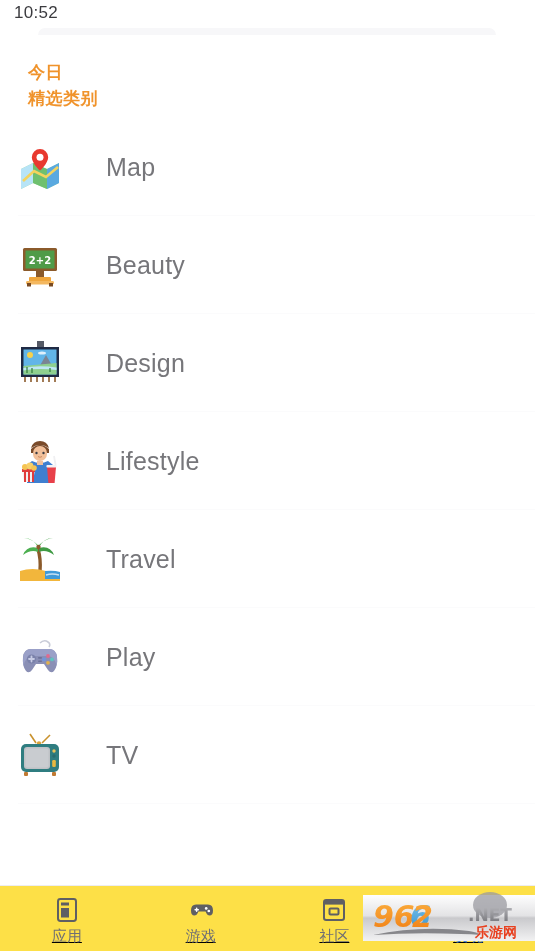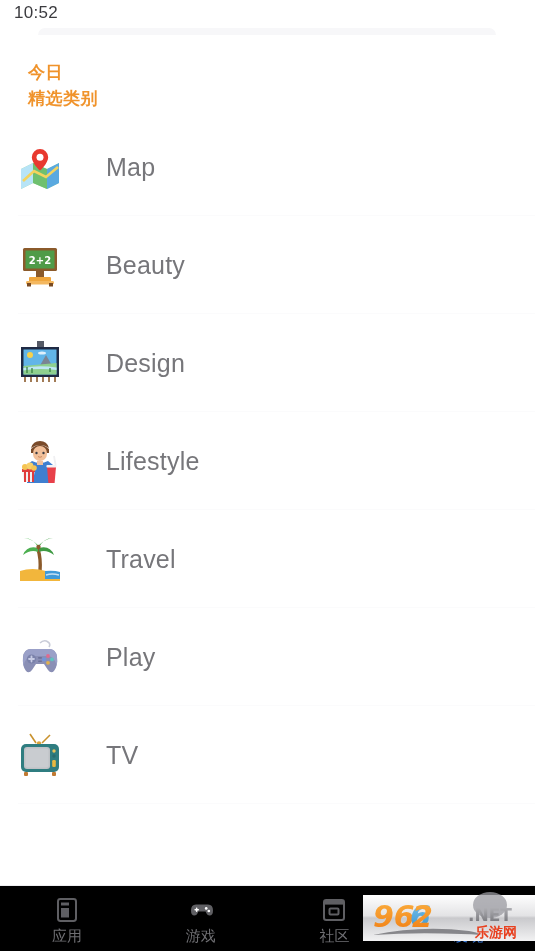--- a/index.html
+++ b/index.html
@@ -101,23 +101,24 @@
     font-family: "Liberation Sans", sans-serif;
   }
 
   
   .bottom-nav {
     position: absolute;
     left: 0;
     bottom: 0;
     width: 535px;
     height: 66px;
-    background: #000000;
+    background: #fde047;
     border-top: 1px solid #ededf0;
     display: flex;
+    text-decoration: underline;
   }
   .nav-item {
     flex: 1;
     display: flex;
     flex-direction: column;
     align-items: center;
     justify-content: center;
     gap: 3px;
     padding-top: 4px;
   }

